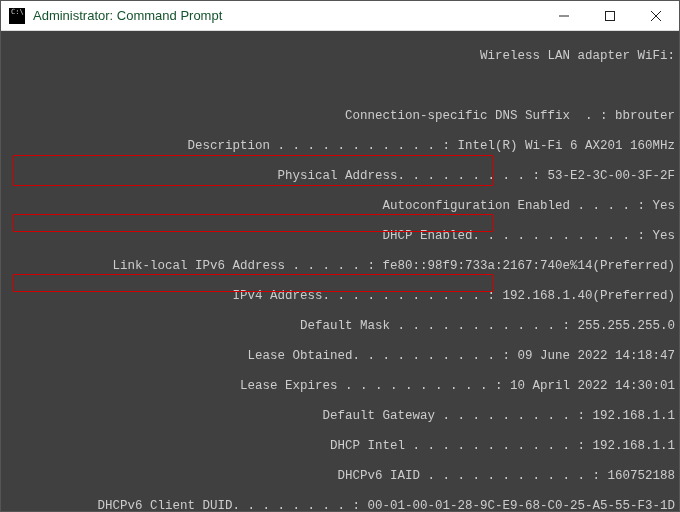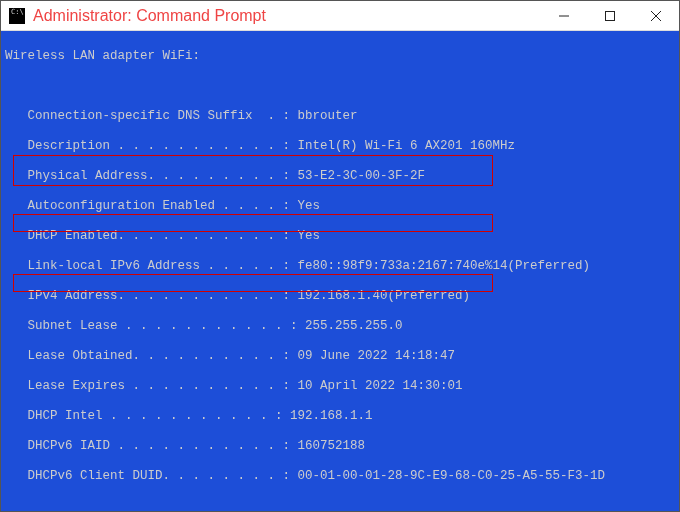--- a/index.html
+++ b/index.html
@@ -35,43 +35,44 @@
     position: relative;
   }
   .titlebar .app-icon::after {
     content: "C:\\";
     color: #ccc;
     font: 7px/16px monospace;
     position: absolute;
     left: 2px; top: -4px;
   }
   .titlebar .title {
-    font-size: 16px;
-    color: #ef4444;
+    font-size: 13px;
+    color: #14532d;
     flex: 1;
   }
   .winbtn {
     width: 46px; height: 30px;
     display: flex;
     align-items: center;
     justify-content: center;
     color: #222;
   }
   .winbtn svg { width: 10px; height: 10px; }
   .terminal {
     flex: 1;
-    background: #1d4ed8;
+    background: #404040;
     color: #ccc;
     font-family: Consolas, "Courier New", monospace;
     font-size: 12.5px;
     line-height: 15px;
     padding: 3px 4px 2px 4px;
     position: relative;
     white-space: pre;
     overflow: hidden;
+    text-align: right;
   }
   .line { display: block; white-space: pre; }
   .highlight-box {
     position: absolute;
     border: 1.5px solid #d10000;
     pointer-events: none;
   }
 </style>
 </head>
 <body>
@@ -102,23 +103,24 @@
   <div class="terminal">
 <span class="line">Wireless LAN adapter WiFi:</span>
 <span class="line"> </span>
 <span class="line">   Connection-specific DNS Suffix  . : bbrouter</span>
 <span class="line">   Description . . . . . . . . . . . : Intel(R) Wi-Fi 6 AX201 160MHz</span>
 <span class="line">   Physical Address. . . . . . . . . : 53-E2-3C-00-3F-2F</span>
 <span class="line">   Autoconfiguration Enabled . . . . : Yes</span>
 <span class="line">   DHCP Enabled. . . . . . . . . . . : Yes</span>
 <span class="line">   Link-local IPv6 Address . . . . . : fe80::98f9:733a:2167:740e%14(Preferred)</span>
 <span class="line">   IPv4 Address. . . . . . . . . . . : 192.168.1.40(Preferred)</span>
-<span class="line">   Subnet Lease . . . . . . . . . . . : 255.255.255.0</span>
+<span class="line">   Default Mask . . . . . . . . . . . : 255.255.255.0</span>
 <span class="line">   Lease Obtained. . . . . . . . . . : 09 June 2022 14:18:47</span>
 <span class="line">   Lease Expires . . . . . . . . . . : 10 April 2022 14:30:01</span>
+<span class="line">   Default Gateway . . . . . . . . . : 192.168.1.1</span>
 <span class="line">   DHCP Intel . . . . . . . . . . . : 192.168.1.1</span>
 <span class="line">   DHCPv6 IAID . . . . . . . . . . . : 160752188</span>
 <span class="line">   DHCPv6 Client DUID. . . . . . . . : 00-01-00-01-28-9C-E9-68-C0-25-A5-55-F3-1D</span>
 
 
 
 
 
 
 

